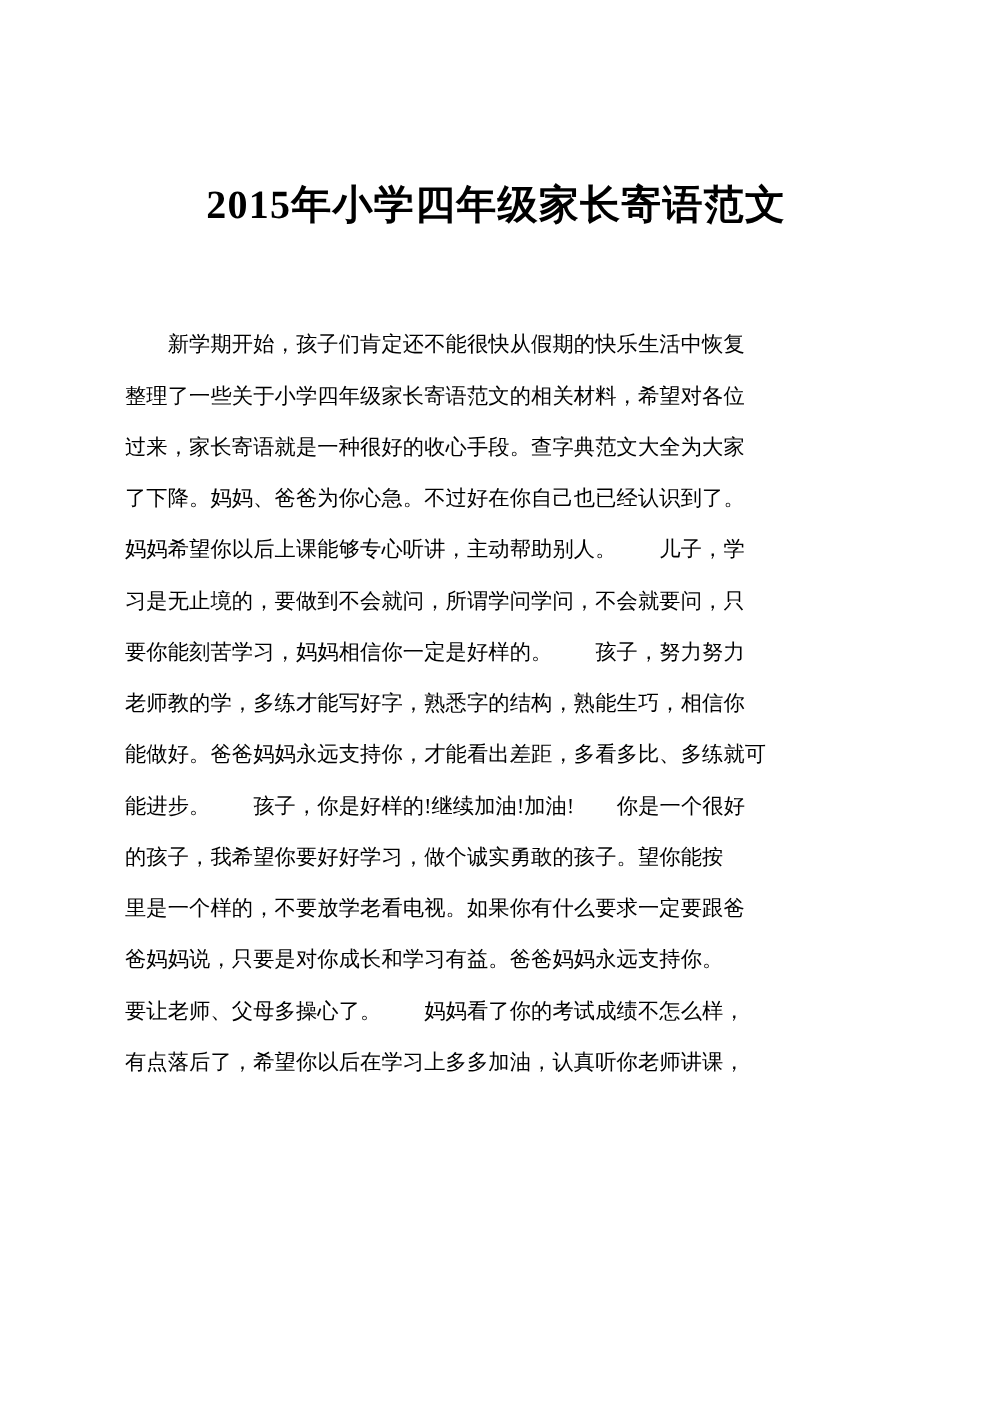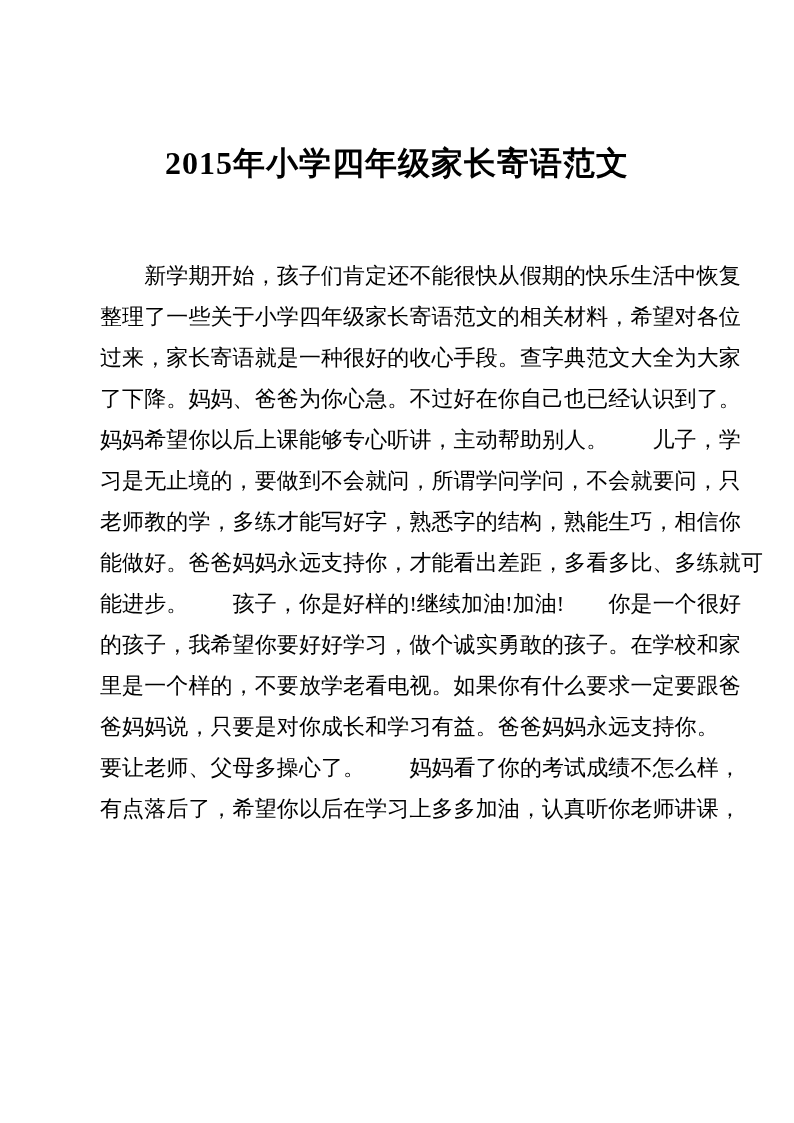--- a/index.html
+++ b/index.html
@@ -30,41 +30,42 @@
     letter-spacing: 1px;
     white-space: pre;
   }
   .doc-body {
     position: absolute;
     top: 255px;
     left: 100px;
     width: 570px;
   }
   .doc-line {
-    font-size: 22px;
+    font-size: 17px;
     height: 41px;
     line-height: 41px;
     white-space: pre;
     letter-spacing: 0.1px;
   }
 </style>
 </head>
 <body>
 
 <div class="page">
   <h1 class="doc-title">2015年小学四年级家长寄语范文</h1>
   <div class="doc-body">
     <div class="doc-line">　　新学期开始，孩子们肯定还不能很快从假期的快乐生活中恢复</div>
     <div class="doc-line">整理了一些关于小学四年级家长寄语范文的相关材料，希望对各位</div>
     <div class="doc-line">过来，家长寄语就是一种很好的收心手段。查字典范文大全为大家</div>
     <div class="doc-line">了下降。妈妈、爸爸为你心急。不过好在你自己也已经认识到了。</div>
     <div class="doc-line">妈妈希望你以后上课能够专心听讲，主动帮助别人。　　儿子，学</div>
     <div class="doc-line">习是无止境的，要做到不会就问，所谓学问学问，不会就要问，只</div>
+    <div class="doc-line">要你能刻苦学习，妈妈相信你一定是好样的。　　孩子，努力努力</div>
     <div class="doc-line">老师教的学，多练才能写好字，熟悉字的结构，熟能生巧，相信你</div>
     <div class="doc-line">能做好。爸爸妈妈永远支持你，才能看出差距，多看多比、多练就可</div>
     <div class="doc-line">能进步。　　孩子，你是好样的!继续加油!加油!　　你是一个很好</div>
-    <div class="doc-line">的孩子，我希望你要好好学习，做个诚实勇敢的孩子。在学校和家</div>
+    <div class="doc-line">的孩子，我希望你要好好学习，做个诚实勇敢的孩子。望你能按</div>
     <div class="doc-line">里是一个样的，不要放学老看电视。如果你有什么要求一定要跟爸</div>
     <div class="doc-line">爸妈妈说，只要是对你成长和学习有益。爸爸妈妈永远支持你。</div>
     <div class="doc-line">要让老师、父母多操心了。　　妈妈看了你的考试成绩不怎么样，</div>
     <div class="doc-line">有点落后了，希望你以后在学习上多多加油，认真听你老师讲课，</div>
   </div>
 </div>
 
 </body></html>

